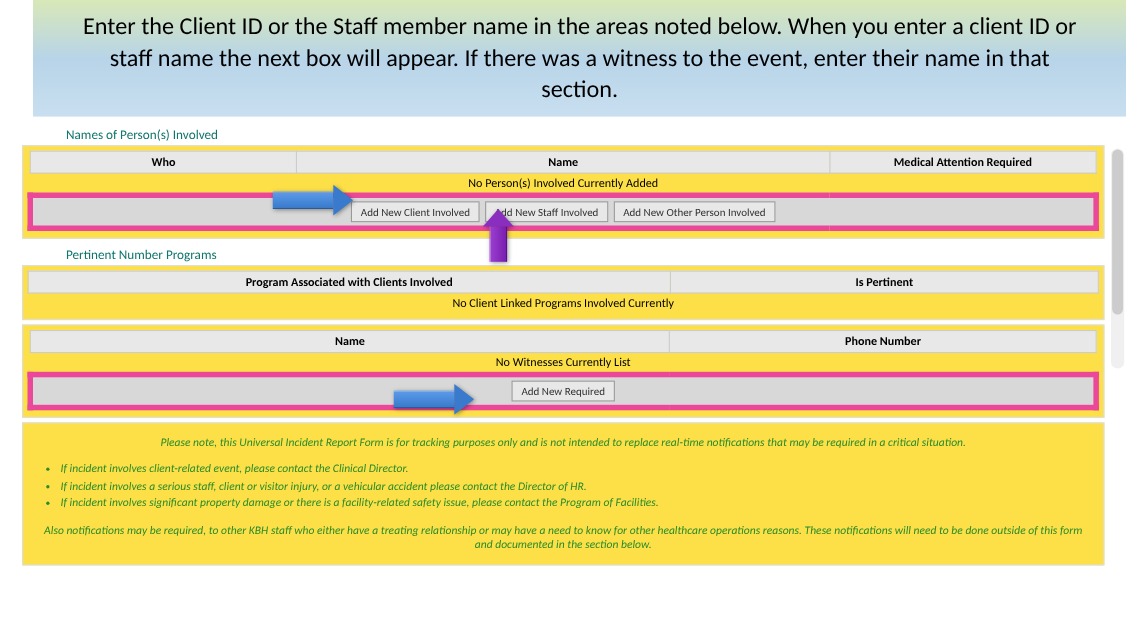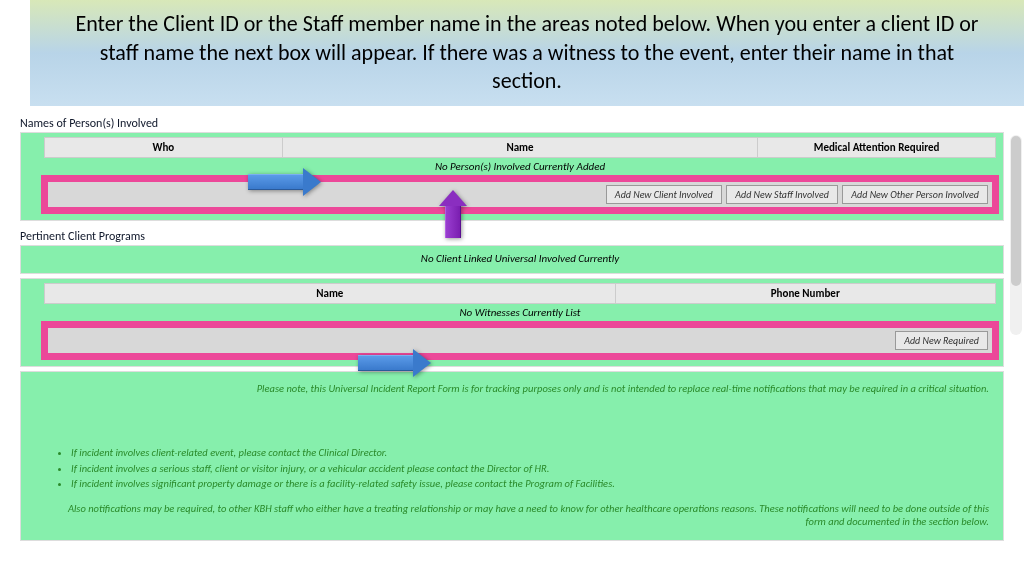--- a/index.html
+++ b/index.html
@@ -8,42 +8,42 @@
   .banner {
     background: linear-gradient(to bottom, #d8e8b8 0%, #b8d4e8 50%, #c8dff0 100%);
     padding: 10px 40px;
     text-align: center;
     margin-left: 30px;
   }
   .banner-text { font-size: 22px; color: #000; line-height: 1.3; }
   
   .content { padding: 6px 20px 0 20px; font-size: 11px; position: relative; }
   
-  .section-title { color: #0f172a; font-size: 12px; padding: 4px 0 2px 0; }
-  .section-box { border: 1px solid #ddd; background: #86efac; padding: 4px 4px 6px 20px; margin-bottom: 4px; }
+  .section-title { color: #0f766e; font-size: 12px; padding: 4px 0 2px 0; margin-left: 40px; }
+  .section-box { border: 1px solid #ddd; background: #fde047; padding: 4px 4px 6px 4px; margin-bottom: 4px; }
   
   table { width: 100%; border-collapse: collapse; font-size: 11px; }
   th { background: #e8e8e8; font-weight: bold; text-align: center; padding: 3px 6px; border: 1px solid #ccc; }
-  td { text-align: center; padding: 2px 6px; border: 1px solid #ddd; font-style: italic; }
+  td { text-align: center; padding: 2px 6px; border: 1px solid #ddd; }
   .empty-row td { border: none; padding: 2px; font-size: 11px; }
-  .btn-row td { background: #d8d8d8; border: 7px solid #ec4899; padding: 3px; text-align: right; }
+  .btn-row td { background: #d8d8d8; border: 5px solid #ec4899; padding: 3px; }
   
   .gbtn {
     display: inline-block;
     background: #e8e8e8;
     border: 1px solid #999;
     padding: 2px 8px;
     font-size: 10px;
     color: #333;
     cursor: pointer;
     margin: 0 1px;
   }
   
-  .note-text { color: #2a8a2a; font-style: italic; text-align: right; font-size: 10.5px; padding: 6px 10px; }
-  .bullets { padding: 4px 30px; margin-top: 40px; }
+  .note-text { color: #2a8a2a; font-style: italic; text-align: center; font-size: 10.5px; padding: 6px 10px; }
+  .bullets { padding: 4px 30px; }
   .bullets li { color: #2a8a2a; font-style: italic; font-size: 10.5px; line-height: 1.5; }
   
   .arrow { position: absolute; z-index: 10; }
   .arrow-h {
     display: flex; align-items: center;
     filter: drop-shadow(1px 1px 2px rgba(0,0,0,0.4));
   }
   .arrow-h .shaft { height: 16px; background: linear-gradient(to bottom, #5a9ae8, #3a7acc); border-top: 1px solid #7ab0f0; border-bottom: 1px solid #2a5a9a; }
   .arrow-h .head {
     width: 0; height: 0;
@@ -91,26 +91,30 @@
             <td colspan="3">
         <span class="gbtn">Add New Client Involved</span>
         <span class="gbtn">Add New Staff Involved</span>
         <span class="gbtn">Add New Other Person Involved</span>
       </td>
           </tr>
     </tbody>
       </table>
   </div>
 
-  <div class="section-title">Pertinent Client Programs</div>
+  <div class="section-title">Pertinent Number Programs</div>
   <div class="section-box">
     <table>
       <tbody>
+          <tr>
+        <th style="width:60%">Program Associated with Clients Involved</th>
+        <th style="width:40%">Is Pertinent</th>
+      </tr>
       <tr class="empty-row">
-            <td colspan="2">No Client Linked Universal Involved Currently</td>
+            <td colspan="2">No Client Linked Programs Involved Currently</td>
           </tr>
     </tbody>
       </table>
   </div>
 
   <div class="section-box">
     <table>
       <tbody>
           <tr>
         <th style="width:60%">Name</th>

